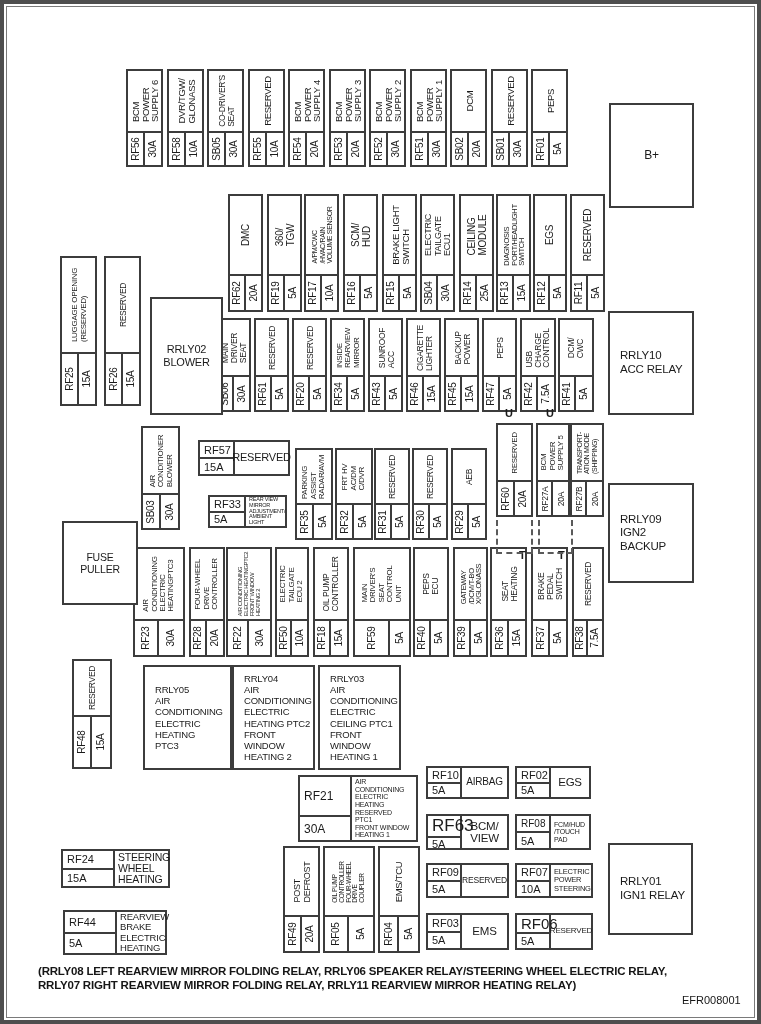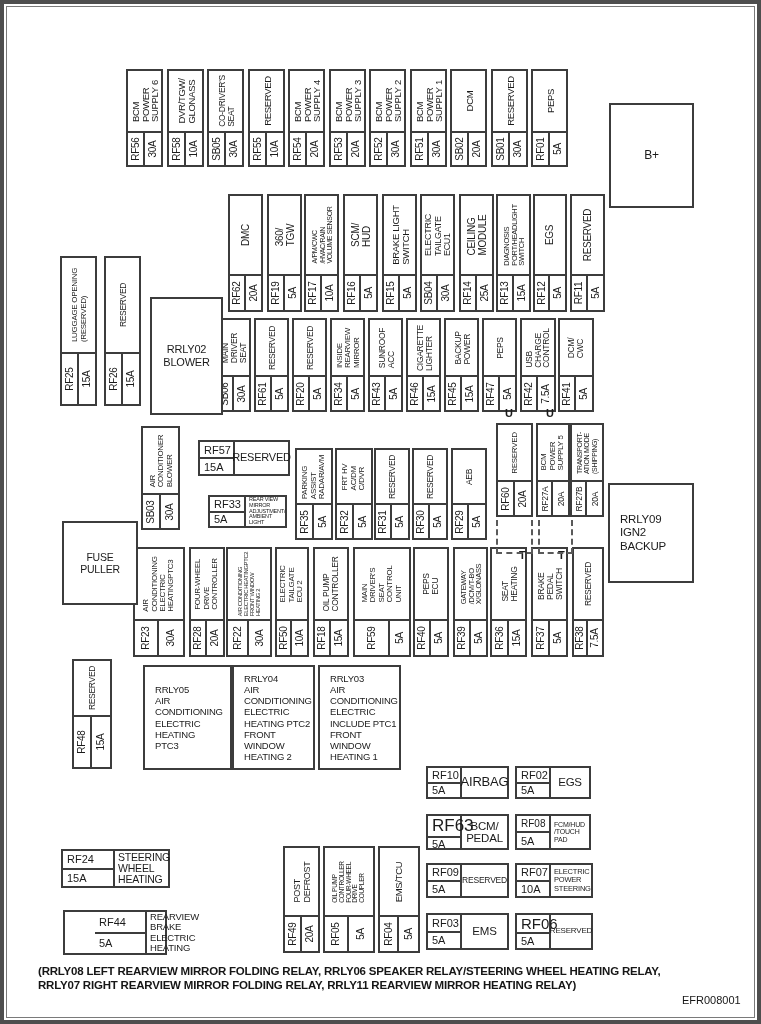--- a/index.html
+++ b/index.html
@@ -1554,46 +1554,60 @@
           <div class="hid" style="font-size: 11px;">RF33</div>
           <div class="hamp" style="font-size: 11px;">5A</div>
         </div>
         <div class="hfunc al" style="font-size: 5.5px;">
           <span>REAR VIEW
 MIRROR
 ADJUSTMENT/
 AMBIENT LIGHT</span>
         </div>
       </div>
+      <div class="hfuse" style="left: 298px; top: 775px; width: 120px; height: 67px;">
+        <div class="hleft" style="width: 52px;">
+          <div class="hid" style="font-size: 12px; flex: 0 0 auto; height: 40px;">RF21</div>
+          <div class="hamp" style="font-size: 12px;">30A</div>
+        </div>
+        <div class="hfunc al" style="font-size: 7px;">
+          <span>AIR CONDITIONING
+ELECTRIC HEATING
+RESERVED
+PTC1
+FRONT WINDOW
+HEATING 1</span>
+        </div>
+      </div>
       <div class="hfuse" style="left: 426px; top: 766px; width: 83px; height: 33px;">
         <div class="hleft" style="width: 34px;">
           <div class="hid" style="font-size: 11px;">RF10</div>
           <div class="hamp" style="font-size: 11px;">5A</div>
         </div>
-        <div class="hfunc ac" style="font-size: 13px;">
+        <div class="hfunc ac" style="font-size: 10px;">
           <span>AIRBAG</span>
         </div>
       </div>
       <div class="hfuse" style="left: 515px; top: 766px; width: 76px; height: 33px;">
         <div class="hleft" style="width: 34px;">
           <div class="hid" style="font-size: 11px;">RF02</div>
           <div class="hamp" style="font-size: 11px;">5A</div>
         </div>
         <div class="hfunc ac" style="font-size: 11.5px;">
           <span>EGS</span>
         </div>
       </div>
       <div class="hfuse" style="left: 426px; top: 814px; width: 83px; height: 36px;">
         <div class="hleft" style="width: 34px;">
           <div class="hid" style="font-size: 17px; text-align: center;">RF63</div>
           <div class="hamp" style="font-size: 11px;">5A</div>
         </div>
         <div class="hfunc ac" style="font-size: 11.5px;">
           <span>BCM/
-PEDAL</span>
+VIEW</span>
         </div>
       </div>
       <div class="hfuse" style="left: 515px; top: 814px; width: 76px; height: 36px;">
         <div class="hleft" style="width: 34px;">
           <div class="hid" style="font-size: 10px;">RF08</div>
           <div class="hamp" style="font-size: 11px;">5A</div>
         </div>
         <div class="hfunc al" style="font-size: 7px;">
           <span>FCM/HUD
 /TOUCH
@@ -1643,37 +1657,41 @@
           <div class="hid" style="font-size: 11px;">RF24</div>
           <div class="hamp" style="font-size: 11px;">15A</div>
         </div>
         <div class="hfunc al" style="font-size: 10.5px;">
           <span>STEERING
 WHEEL
 HEATING</span>
         </div>
       </div>
       <div class="hfuse" style="left: 63px; top: 910px; width: 104px; height: 45px;">
-        <div class="hleft" style="width: 52px; margin-left: 30px;">
+        <div class="hleft" style="width: 52px;">
           <div class="hid" style="font-size: 11px;">RF44</div>
           <div class="hamp" style="font-size: 11px;">5A</div>
         </div>
         <div class="hfunc al" style="font-size: 9.5px;">
           <span>REARVIEW
 BRAKE
 ELECTRIC
 HEATING</span>
         </div>
       </div>
       <div class="relay ac" style="left: 609px; top: 103px; width: 85px; height: 105px; font-size: 12px;">
         <div>B+</div>
       </div>
       <div class="relay ac" style="left: 150px; top: 297px; width: 73px; height: 118px; font-size: 11px;">
         <div>RRLY02</div>
         <div>BLOWER</div>
+      </div>
+      <div class="relay al" style="left: 608px; top: 311px; width: 86px; height: 104px; font-size: 11.5px;">
+        <div>RRLY10</div>
+        <div>ACC RELAY</div>
       </div>
       <div class="relay al" style="left: 608px; top: 483px; width: 86px; height: 100px; font-size: 11.5px;">
         <div>RRLY09</div>
         <div>IGN2 BACKUP</div>
       </div>
       <div class="relay ac" style="left: 62px; top: 521px; width: 76px; height: 84px; font-size: 10.5px;">
         <div>FUSE</div>
         <div>PULLER</div>
       </div>
       <div class="relay al" style="left: 143px; top: 665px; width: 89px; height: 105px; font-size: 9.5px;">
@@ -1691,29 +1709,33 @@
         <div>ELECTRIC</div>
         <div>HEATING PTC2</div>
         <div>FRONT WINDOW</div>
         <div>HEATING 2</div>
       </div>
       <div class="relay al" style="left: 318px; top: 665px; width: 83px; height: 105px; font-size: 9.5px;">
         <div>RRLY03</div>
         <div>AIR</div>
         <div>CONDITIONING</div>
         <div>ELECTRIC</div>
-        <div>INCLUDE PTC1</div>
+        <div>CEILING PTC1</div>
         <div>FRONT WINDOW</div>
         <div>HEATING 1</div>
+      </div>
+      <div class="relay al" style="left: 608px; top: 843px; width: 85px; height: 92px; font-size: 11.5px;">
+        <div>RRLY01</div>
+        <div>IGN1 RELAY</div>
       </div>
       <div class="diag-label" style="left: 505px; top: 407px;">U</div>
       <div class="diag-label" style="left: 546px; top: 407px;">U</div>
       <div class="diag-label" style="left: 519px; top: 549px;">T</div>
       <div class="diag-label" style="left: 558px; top: 549px;">T</div>
       <div class="dashedbox" style="left: 496px; top: 520px; width: 37px; height: 34px;"></div>
       <div class="dashedbox" style="left: 538px; top: 520px; width: 35px; height: 34px;"></div>
     </div>
   <div class="note">
-    <div>(RRLY08 LEFT REARVIEW MIRROR FOLDING RELAY, RRLY06 SPEAKER RELAY/STEERING WHEEL HEATING RELAY,</div>
+    <div>(RRLY08 LEFT REARVIEW MIRROR FOLDING RELAY, RRLY06 SPEAKER RELAY/STEERING WHEEL ELECTRIC RELAY,</div>
     <div>RRLY07 RIGHT REARVIEW MIRROR FOLDING RELAY, RRLY11 REARVIEW MIRROR HEATING RELAY)</div>
   </div>
   <div class="code">EFR008001</div>
 </div>
 
 </body></html>

